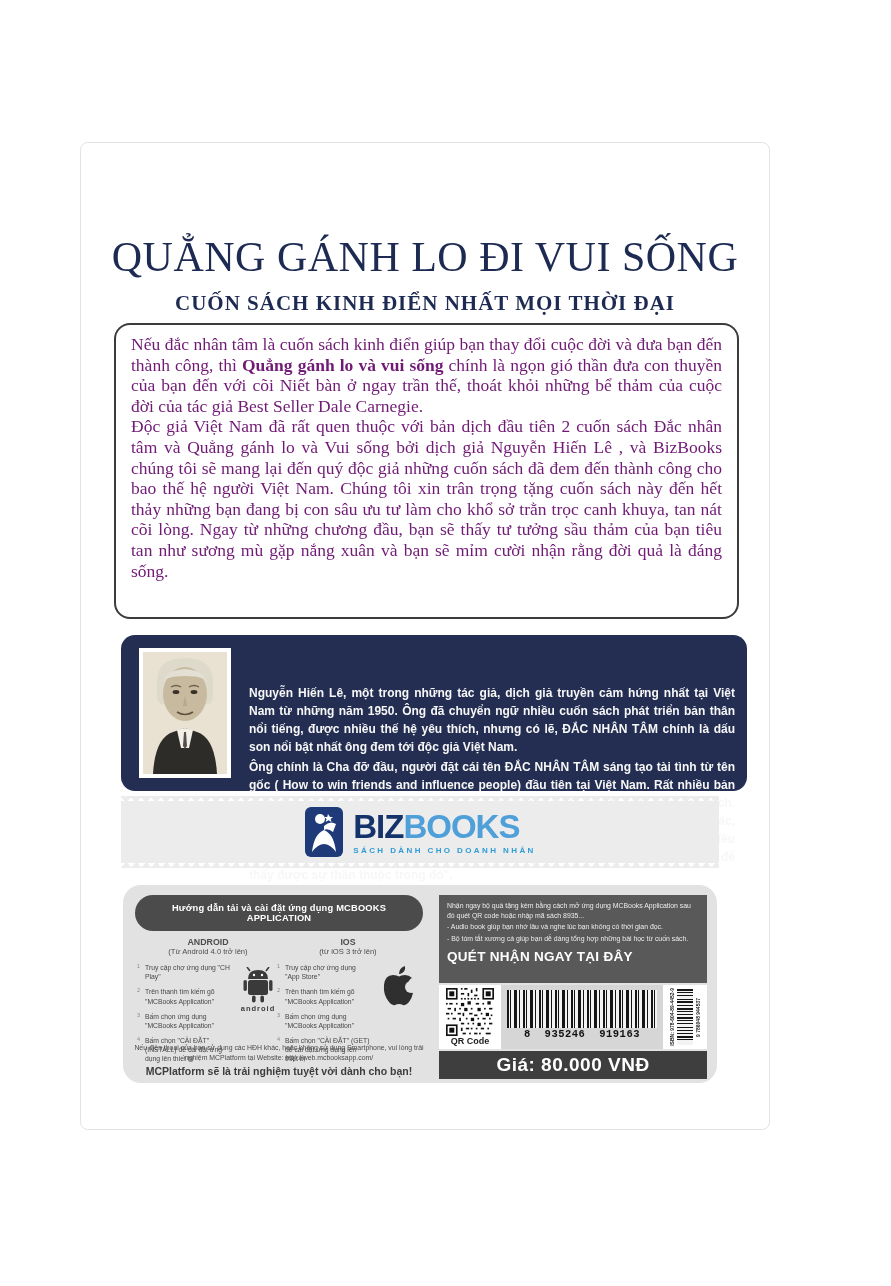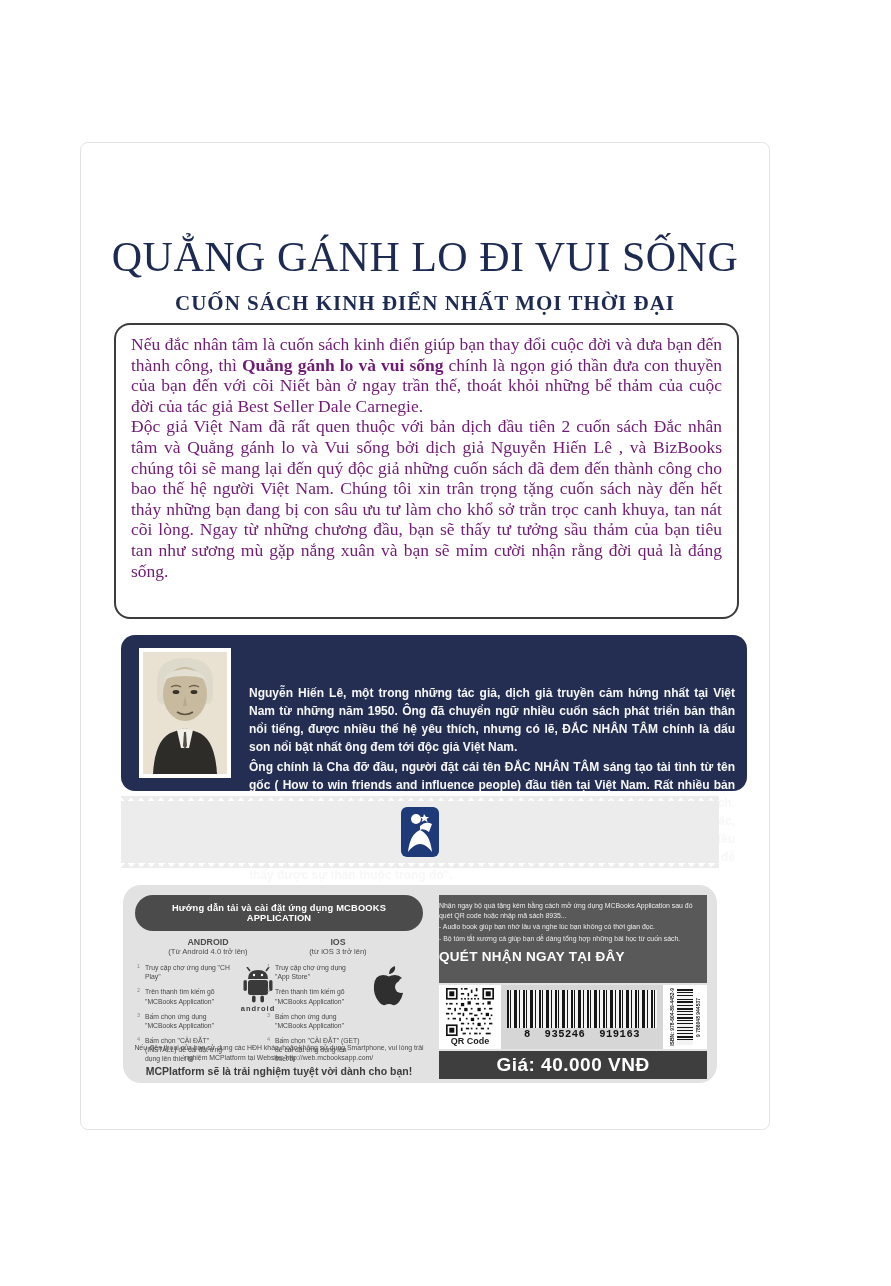--- a/index.html
+++ b/index.html
@@ -41,35 +41,35 @@
   .bizword{font-size:33px;font-weight:bold;letter-spacing:-1px;line-height:1;}
   .biz{color:#15336b;} .books{color:#4f9fd8;}
   .biztag{font-size:8px;font-weight:bold;color:#2e9cd6;letter-spacing:2.4px;margin-top:3px;}
 
   
   .bottom{left:42px;top:742px;width:594px;height:198px;background:#e2e2e2;border-radius:18px;}
   .pill{left:12px;top:10px;width:288px;height:36px;background:#4b4b4b;border-radius:18px;
         color:#fff;font-size:9.3px;font-weight:bold;display:flex;align-items:center;
         justify-content:center;text-align:center;letter-spacing:0.2px;padding:0 8px;box-sizing:border-box;}
   .col{top:52px;width:146px;}
-  .col-android{left:12px;} .col-ios{left:142px;}
+  .col-android{left:12px;} .col-ios{left:152px;}
   .col-head{text-align:center;font-size:8.8px;font-weight:bold;color:#4c4c4c;}
   .col-sub{text-align:center;font-size:7.6px;color:#4c4c4c;margin-bottom:7px;}
   .steps{counter-reset:s;margin:0;padding:0;list-style:none;width:96px;}
   .steps li{position:relative;font-size:6.8px;color:#474747;line-height:1.35;margin-bottom:6px;padding-left:10px;}
   .steps li::before{counter-increment:s;content:counter(s);position:absolute;left:2px;top:0;
                     font-size:5.5px;color:#8a8a8a;}
   .os-icon{position:absolute;right:0;top:88px;width:46px;text-align:center;}
   .os-icon svg{display:block;margin:0 auto;}
   .android-word{font-size:7.5px;font-weight:bold;color:#3c3c3c;letter-spacing:1px;margin-top:1px;}
   .note{left:8px;top:158px;width:296px;text-align:center;font-size:6.9px;color:#4a4a4a;line-height:1.45;}
   .highlight{left:8px;top:180px;width:296px;text-align:center;font-size:10.5px;font-weight:bold;color:#3d3d3d;}
 
   
-  .promo{left:316px;top:10px;width:268px;height:88px;background:#595959;padding:6px 0;box-sizing:border-box;}
+  .promo{left:316px;top:10px;width:268px;height:88px;background:#595959;padding:6px 8px;box-sizing:border-box;}
   .promo p{margin:0 0 2px 0;font-size:6.9px;color:#ececec;line-height:1.4;}
   .promo-head{font-size:13.5px;font-weight:bold;color:#fff;margin-top:5px;letter-spacing:0.3px;}
   .codes{left:316px;top:100px;width:268px;height:64px;background:#d6d6d6;display:flex;}
   .qrbox{width:62px;background:#fff;display:flex;flex-direction:column;align-items:center;
          justify-content:space-between;padding:3px 10px;box-sizing:border-box;}
   .qrbox svg{width:48px;height:48px;display:block;}
   .qr-label{font-size:9px;font-weight:bold;color:#1c1c1c;font-family:"Liberation Sans",sans-serif;}
   .eanbox{flex:1;display:flex;flex-direction:column;align-items:center;justify-content:flex-start;padding-top:5px;}
   .bars{width:150px;height:38px;
         background:repeating-linear-gradient(90deg,#151515 0 2px,#f3f3f3 2px 3px,#151515 3px 4px,
@@ -126,20 +126,24 @@
     <div class="zz zz-top"></div>
     <div class="zz zz-bot"></div>
     <div class="bizlogo">
       <svg width="40" height="52" viewBox="0 0 40 52">
         <rect x="1" y="1" width="38" height="50" rx="6" fill="#1e3a78"></rect>
         <circle cx="16" cy="13" r="5" fill="#fff"></circle>
         <path d="M8 46 Q10 28 20 24 Q30 28 32 46 Q26 38 20 38 Q14 38 8 46 Z" fill="#fff"></path>
         <path d="M20 20 q6 -6 12 -2 l-3 8 q-5 -4 -9 -2 z" fill="#fff"></path>
         <path d="M24 8 l2 3 l3 0 l-2.4 2 l1 3 l-3 -1.8 l-3 1.8 l1 -3 l-2.4 -2 l3 0 z" fill="#fff"></path>
       </svg>
+      <div>
+        <div class="bizword"><span class="biz">BIZ</span><span class="books">BOOKS</span></div>
+        <div class="biztag">SÁCH DÀNH CHO DOANH NHÂN</div>
+      </div>
     </div>
   </div>
 
   <div class="abs bottom">
 
     <div class="abs pill">Hướng dẫn tải và cài đặt ứng dụng MCBOOKS APPLICATION</div>
 
     <div class="abs col col-android">
       <div class="col-head">ANDROID</div>
       <div class="col-sub">(Từ Android 4.0 trở lên)</div>
@@ -282,16 +286,16 @@
         <div class="bars"></div>
         <div class="ean-digits">8 935246 919163</div>
       </div>
       <div class="isbnbox">
         <span class="vtext">ISBN: 978-604-89-4452-9</span>
         <div class="isbn-bars"></div>
         <span class="vtext">9 786048 944537</span>
       </div>
     </div>
 
-    <div class="abs price">Giá: 40.000 VNĐ</div>
+    <div class="abs price">Giá: 80.000 VNĐ</div>
   </div>
 
 </div>
 
 </body></html>

